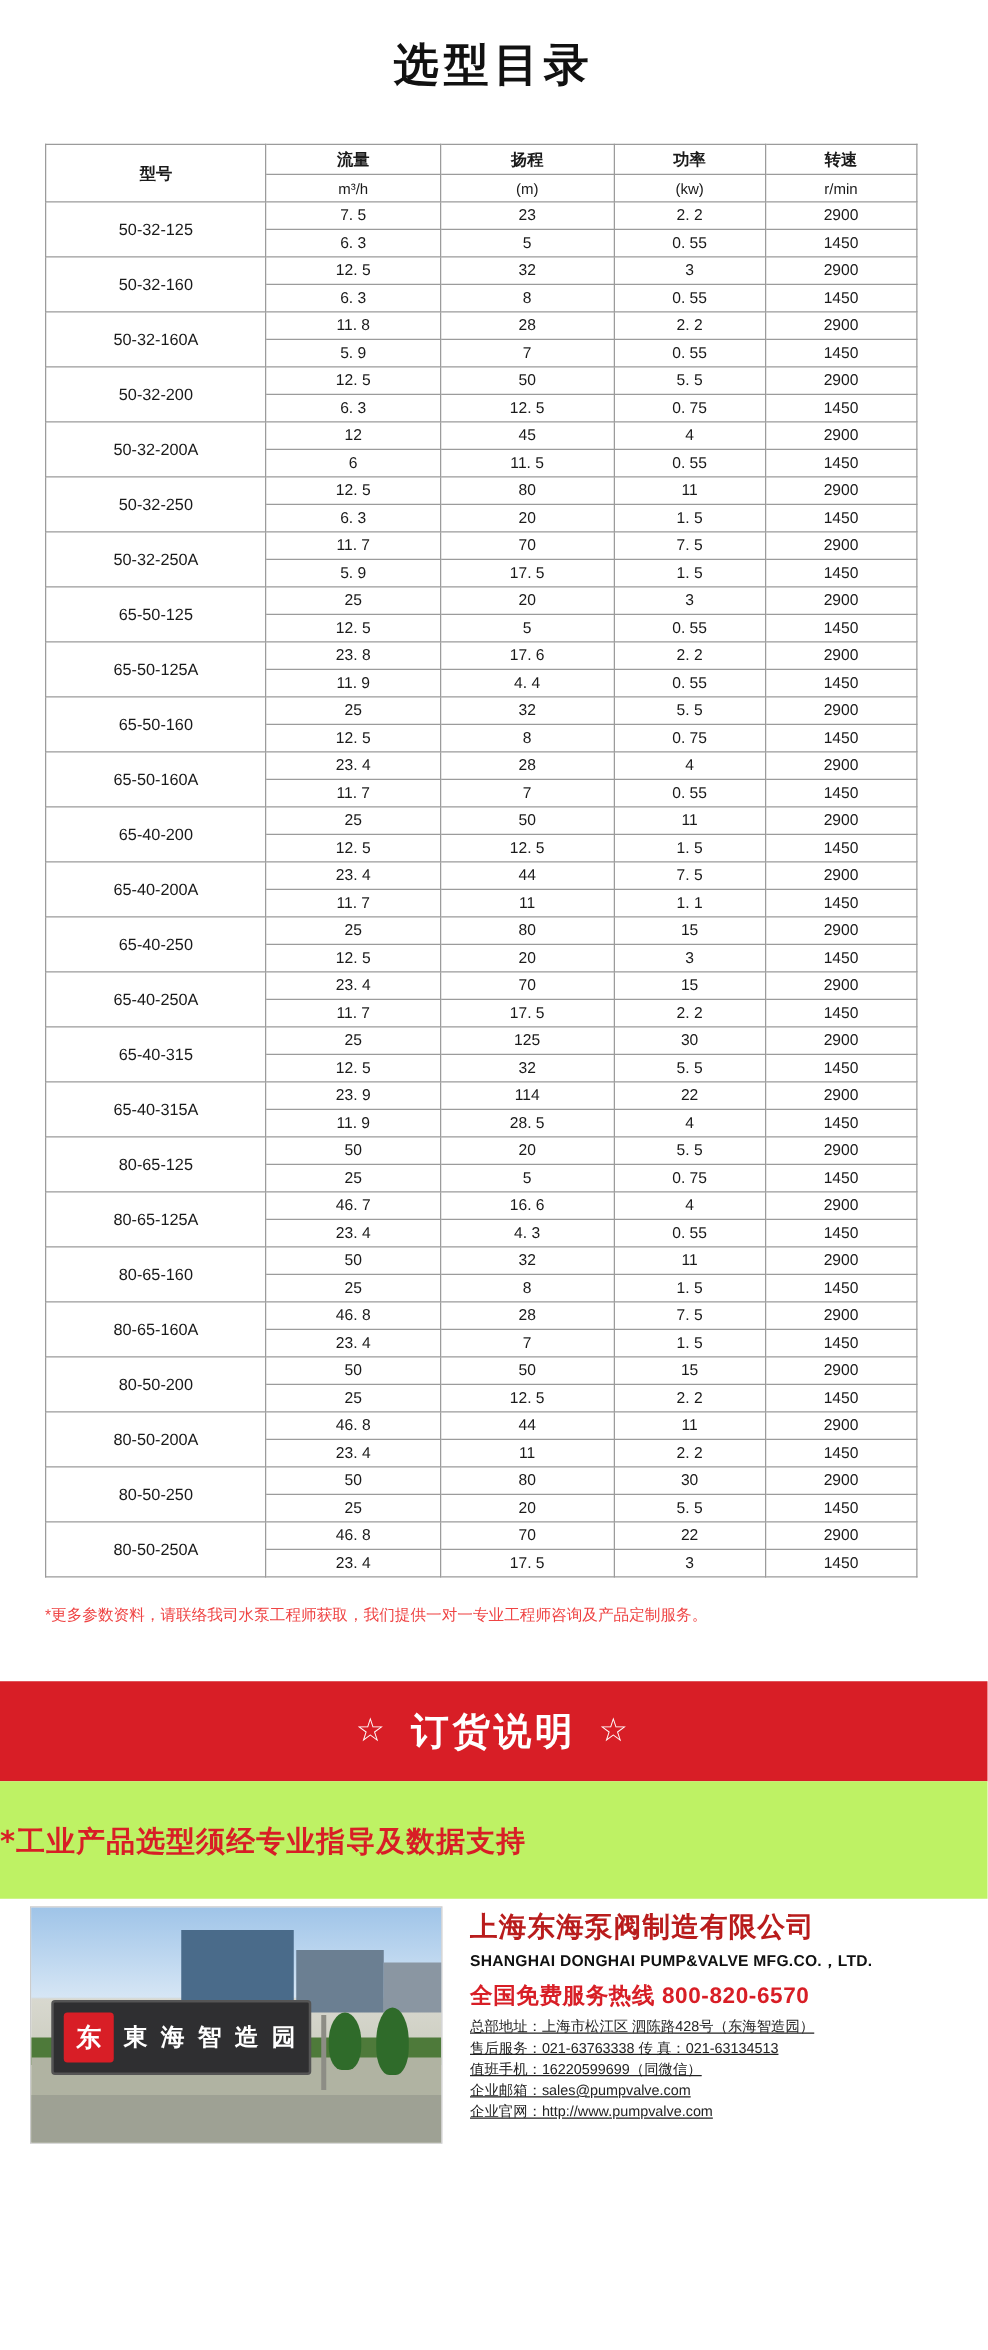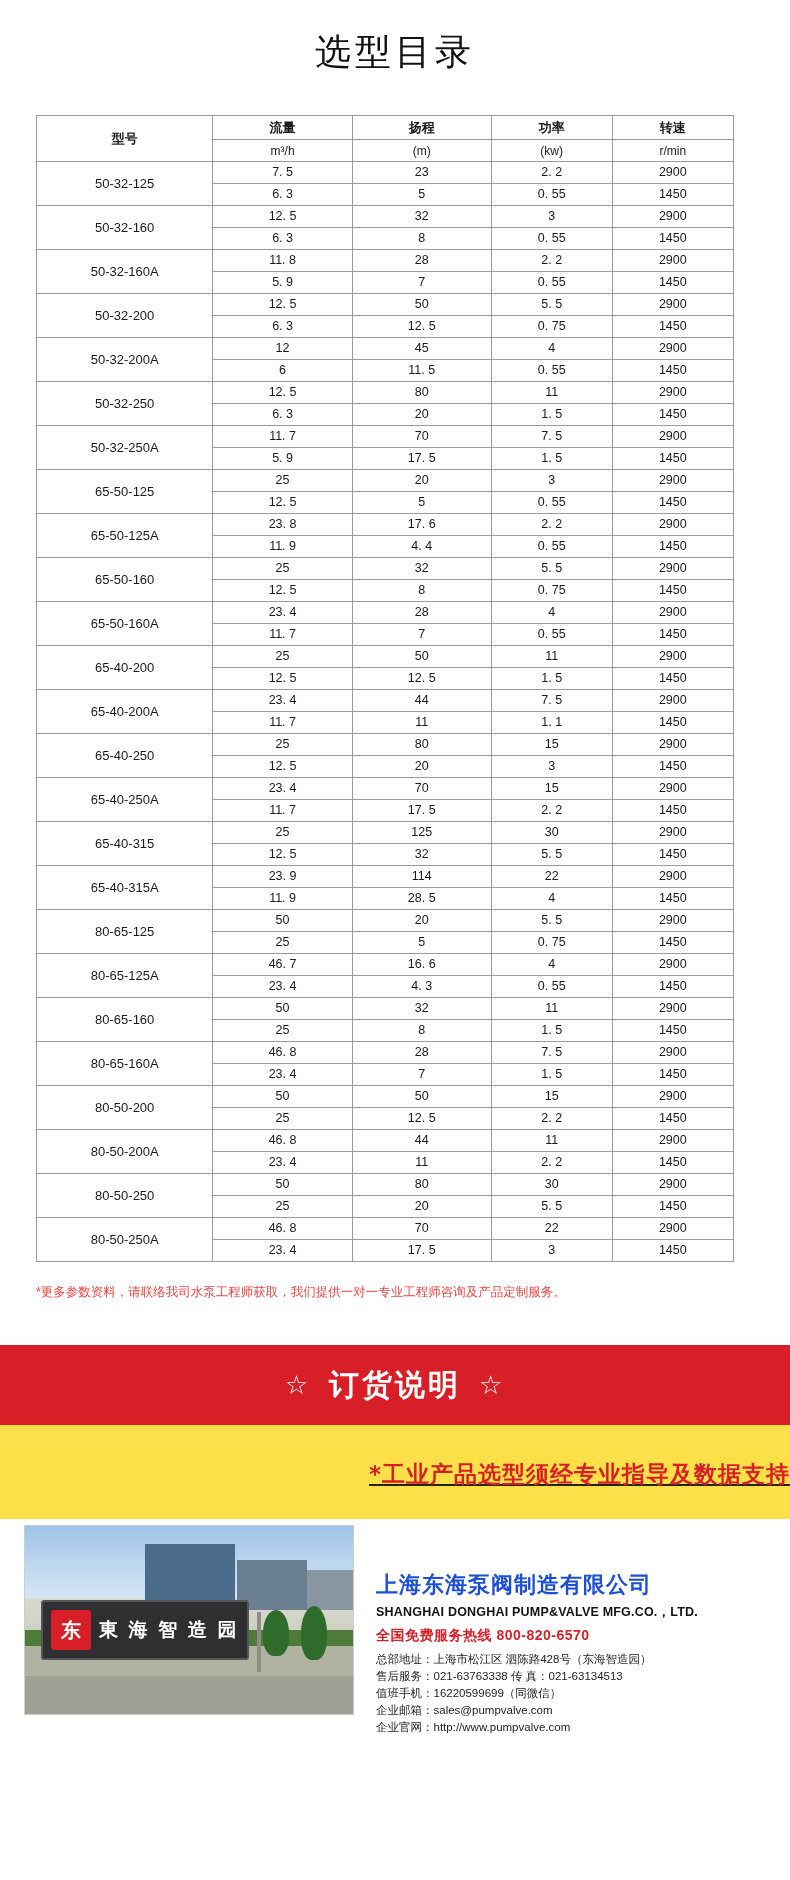--- a/index.html
+++ b/index.html
@@ -9,21 +9,21 @@
     background: #ffffff;
     font-family: "Liberation Sans", "DejaVu Sans", sans-serif;
     color: #222;
   }
   .page { width: 790px; position: relative; }
 
   
   .title {
     text-align: center;
     font-size: 36px;
-    font-weight: normal;
+    font-weight: bold;
     letter-spacing: 4px;
     color: #111;
     padding-top: 28px;
     padding-bottom: 10px;
     font-family: "DejaVu Sans", "Liberation Sans", sans-serif;
   }
 
   
   .table-wrap { padding: 28px 56px 0 36px; }
   table.spec {
@@ -79,24 +79,23 @@
     color: #fff;
     font-size: 30px;
     font-weight: bold;
     letter-spacing: 3px;
     font-family: "DejaVu Sans", "Liberation Sans", sans-serif;
   }
   .star { font-size: 26px; }
 
   
   .redblock {
-    text-align: right;
+    text-align: left;
     padding: 30px 0 26px 0;
-    background: #fde047;
-    text-decoration: underline;
+    background: #bef264;
   }
   .redline {
     color: #d81e26;
     font-weight: bold;
     font-size: 23px;
     letter-spacing: 1px;
     line-height: 38px;
     font-family: "DejaVu Sans", "Liberation Sans", sans-serif;
   }
 
@@ -143,33 +142,32 @@
     color:#fff; font-size:20px; font-weight:bold;
   }
   .photo .sign .signtext {
     color:#ffffff; font-size:19px; font-weight:bold; letter-spacing:2px;
     font-family:"DejaVu Sans","Liberation Sans",sans-serif;
   }
   .photo .pole { position:absolute; top:86px; width:4px; height:60px; background:#8d8d85; }
 
   .company { flex: 1 1 auto; padding-top: 2px; }
   .cname {
-    font-size: 22px; font-weight: bold; color: #1d4ed8; letter-spacing: 1px;
+    font-size: 22px; font-weight: bold; color: #b91c1c; letter-spacing: 1px;
     font-family:"DejaVu Sans","Liberation Sans",sans-serif;
-    margin-top:43px;
   }
   .cname-en {
     font-size: 12.5px; font-weight: bold; color: #111; margin-top: 4px;
     letter-spacing: 0.2px;
   }
   .hotline {
-    font-size: 14px; font-weight: bold; color: #d81e26; margin-top: 6px;
+    font-size: 18px; font-weight: bold; color: #d81e26; margin-top: 6px;
     letter-spacing: 0.5px;
   }
-  .contact { margin-top: 6px; font-size: 11.5px; color: #222; line-height: 17px; }
+  .contact { margin-top: 6px; font-size: 11.5px; color: #222; line-height: 17px; text-decoration: underline; }
   .contact div { white-space: nowrap; }
 </style>
 </head>
 <body>
 
 <div class="page">
 
   <div class="title">选型目录</div>
 
   <div class="table-wrap">

